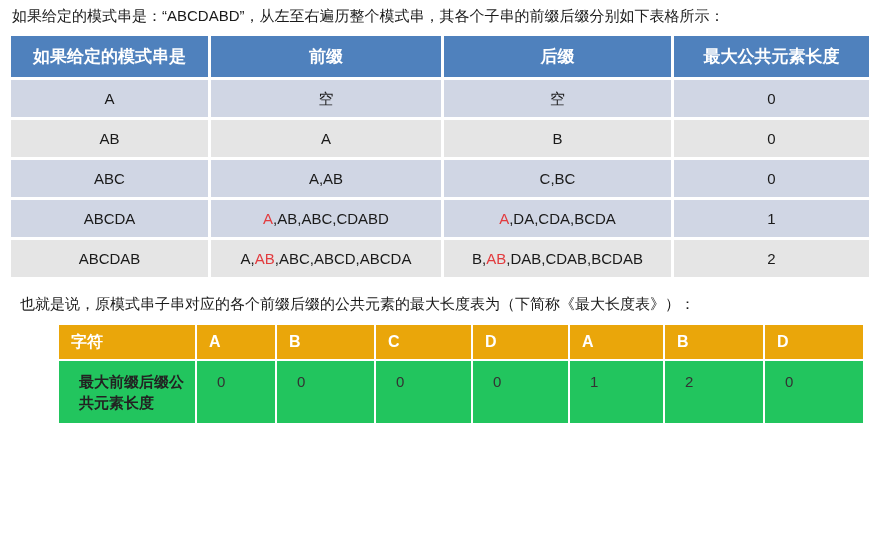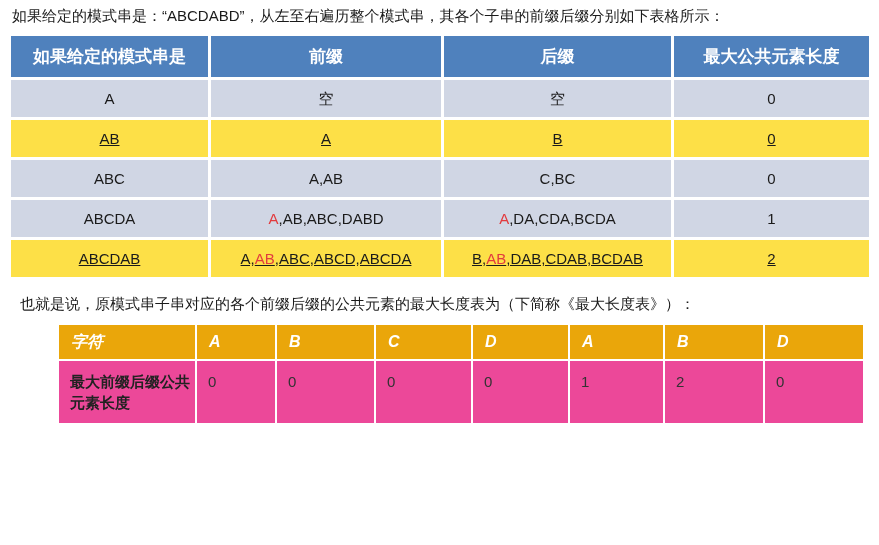--- a/index.html
+++ b/index.html
@@ -36,21 +36,21 @@
   }
   table.t1 td {
     text-align: center;
     vertical-align: middle;
     font-size: 15px;
     line-height: 19px;
     padding: 9px 4px;
     white-space: pre-line;
   }
   table.t1 tr.dark td  { background: #D0D6E4; }
-  table.t1 tr.light td { background: #fde047; text-decoration: underline; }
+  table.t1 tr.light td { background: #e5e5e5; }
   table.t1 .red { color: #E23B3E; }
   
   .middle {
     margin: 14px 8px 0 20px;
     font-size: 15px;
     line-height: 20px;
   }
   .middle .b { font-weight: normal; }
   
   table.t2 {
@@ -62,30 +62,29 @@
   }
   table.t2 th {
     background: #EAA60A;
     color: #ffffff;
     font-weight: bold;
     font-size: 16px;
     text-align: left;
     vertical-align: middle;
     padding: 7px 4px 7px 12px;
     line-height: 20px;
-    font-style: italic;
   }
   table.t2 td {
-    background: #ec4899;
+    background: #22c55e;
     color: #333333;
     text-align: left;
     vertical-align: top;
     font-size: 15px;
     line-height: 21px;
-    padding: 10px 4px 10px 11px;
+    padding: 10px 4px 10px 20px;
   }
   table.t2 td.label { font-weight: bold; color: #222222; }
 </style>
 </head>
 <body>
 
 <div class="intro">如果给定的模式串是：“ABCDABD”，从左至右遍历整个模式串，其各个子串的前缀后缀分别如下表格所示：</div>
 
 <table class="t1">
   <colgroup>
@@ -116,21 +115,21 @@
         <td><span>0</span></td>
       </tr>
       <tr class="dark">
         <td><span>ABC</span></td>
         <td><span>A,AB</span></td>
         <td><span>C,BC</span></td>
         <td><span>0</span></td>
       </tr>
       <tr class="dark">
         <td><span>ABCDA</span></td>
-        <td><span class="red">A</span><span>,AB,ABC,DABD</span></td>
+        <td><span class="red">A</span><span>,AB,ABC,CDABD</span></td>
         <td><span class="red">A</span><span>,DA,CDA,BCDA</span></td>
         <td><span>1</span></td>
       </tr>
       <tr class="light">
         <td><span>ABCDAB</span></td>
         <td><span>A,</span><span class="red">AB</span><span>,ABC,ABCD,ABCDA</span></td>
         <td><span>B,</span><span class="red">AB</span><span>,DAB,CDAB,BCDAB</span></td>
         <td><span>2</span></td>
       </tr>
     </tbody>

